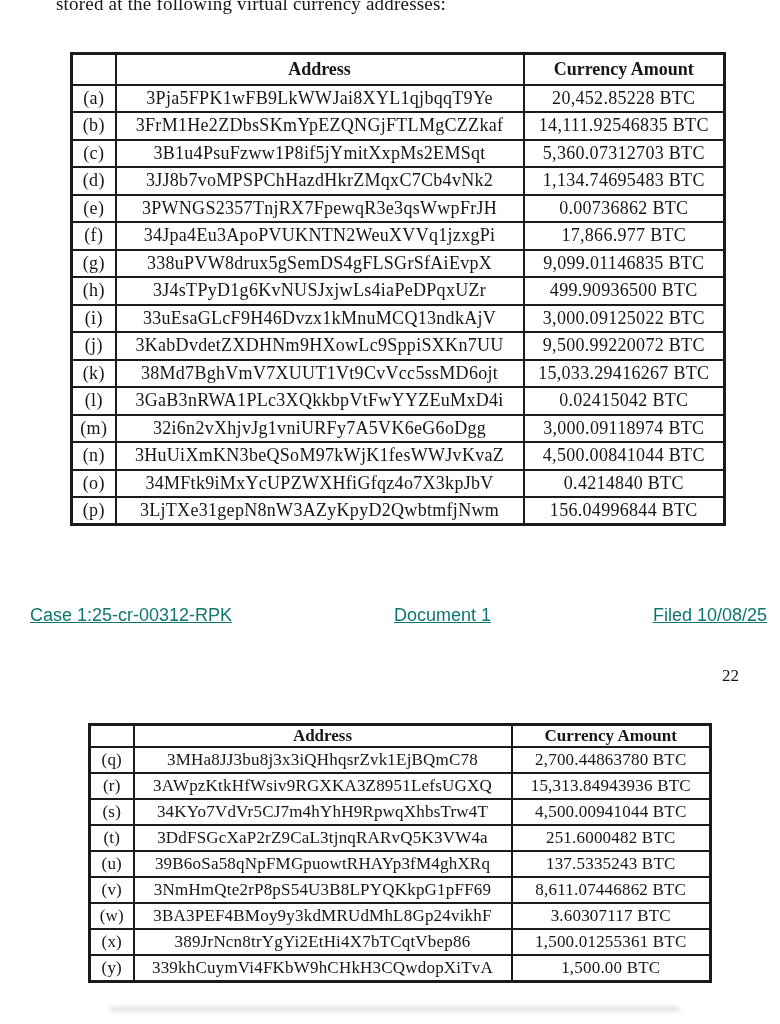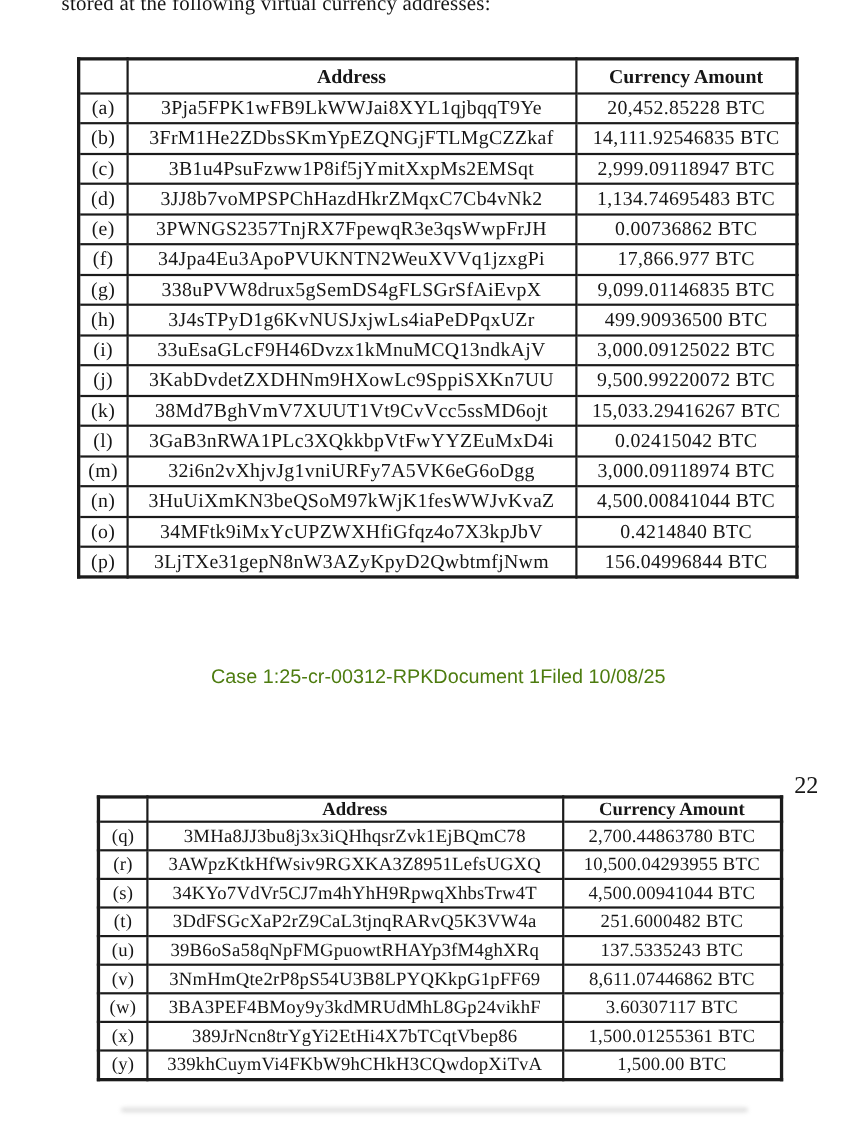--- a/index.html
+++ b/index.html
@@ -41,32 +41,32 @@
   #table1 th { height:31px; font-size:18px; }
   #table1 td { height:27.5px; letter-spacing:0.3px; }
   #table2 { left:88px; top:723px; width:624px; border:3px solid #1b1b1b; font-size:17px; }
   #table2 th { height:22px; font-size:17px; }
   #table2 td { height:26px; letter-spacing:0.2px; }
   
   .case-stamp {
     position:absolute;
     top:605px; left:30px; width:737px;
     display:flex;
-    justify-content:center;
+    justify-content:space-between;
     align-items:baseline;
     font-family:"Liberation Sans", "DejaVu Sans", sans-serif;
     font-size:18px;
-    color:#4d7c0f;
+    color:#0f766e;
     white-space:nowrap;
+    text-decoration:underline;
   }
   .page-number {
     position:absolute;
     top:666px; left:722px;
-    font-size:22px;
-    margin-top:35px;
+    font-size:17px;
   }
   
   .smudge {
     position:absolute;
     top:1007px; left:110px; width:570px; height:4px;
     background:#9a9a9a;
     opacity:0.35;
     filter:blur(2px);
     border-radius:2px;
   }
@@ -99,21 +99,21 @@
 
       <tr>
         <td>(b)</td>
         <td>3FrM1He2ZDbsSKmYpEZQNGjFTLMgCZZkaf</td>
         <td>14,111.92546835 BTC</td>
       </tr>
 
       <tr>
         <td>(c)</td>
         <td>3B1u4PsuFzww1P8if5jYmitXxpMs2EMSqt</td>
-        <td>2,999.09118947 BTC</td>
+        <td>5,360.07312703 BTC</td>
       </tr>
 
       <tr>
         <td>(d)</td>
         <td>3JJ8b7voMPSPChHazdHkrZMqxC7Cb4vNk2</td>
         <td>1,134.74695483 BTC</td>
       </tr>
 
       <tr>
         <td>(e)</td>
@@ -214,21 +214,21 @@
 
       <tr>
         <td>(q)</td>
         <td>3MHa8JJ3bu8j3x3iQHhqsrZvk1EjBQmC78</td>
         <td>2,700.44863780 BTC</td>
       </tr>
 
       <tr>
         <td>(r)</td>
         <td>3AWpzKtkHfWsiv9RGXKA3Z8951LefsUGXQ</td>
-        <td>10,500.04293955 BTC</td>
+        <td>15,313.84943936 BTC</td>
       </tr>
 
       <tr>
         <td>(s)</td>
         <td>34KYo7VdVr5CJ7m4hYhH9RpwqXhbsTrw4T</td>
         <td>4,500.00941044 BTC</td>
       </tr>
 
       <tr>
         <td>(t)</td>

